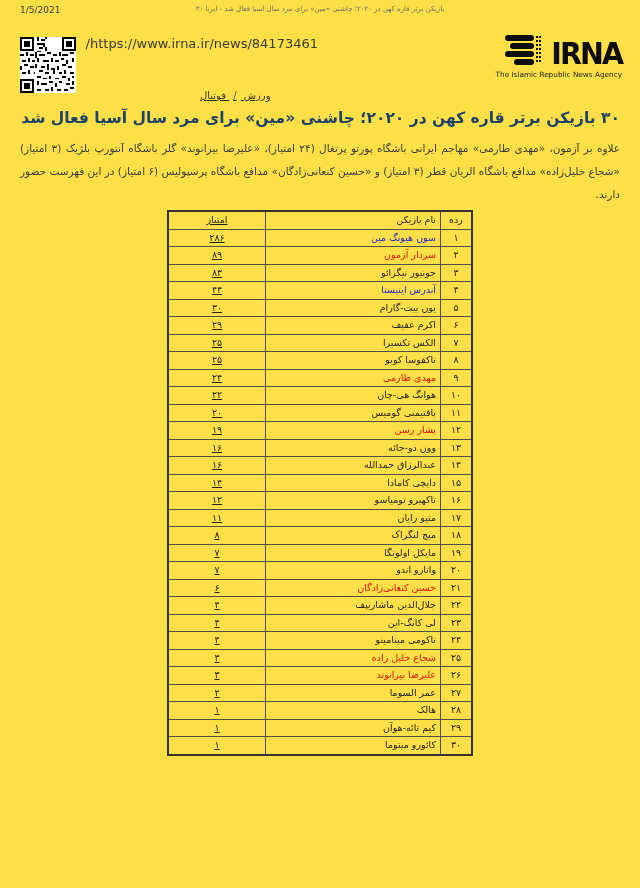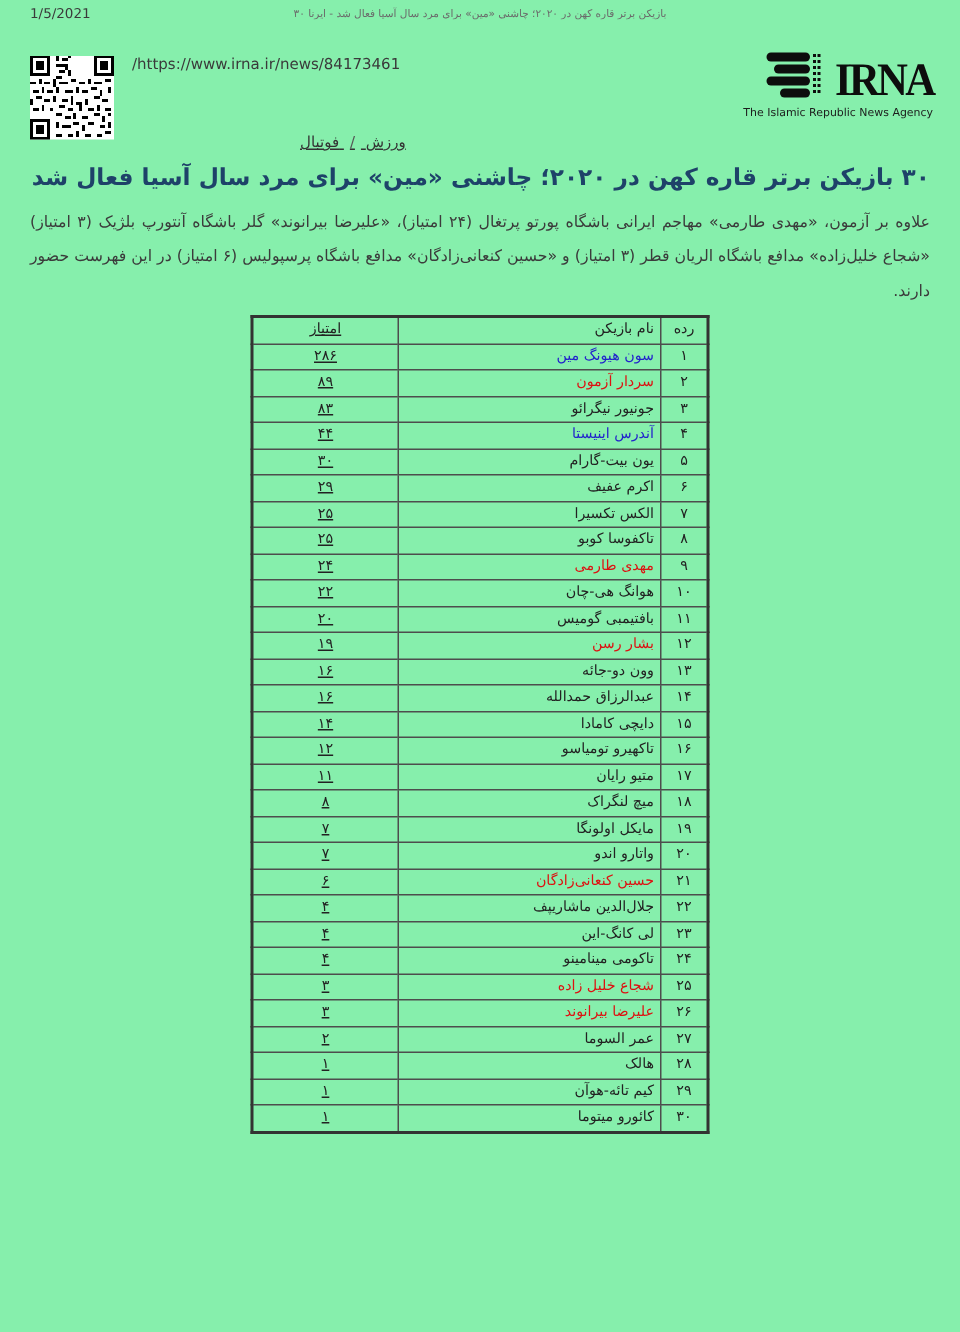--- a/index.html
+++ b/index.html
@@ -1,28 +1,28 @@
 <!DOCTYPE html>
 <html lang="fa"><head>
 <meta charset="utf-8">
 <style>
   html,body{margin:0;padding:0;background:#fff;}
-  .page{position:relative;width:640px;height:888px;background:#86efac;overflow:hidden;
+  .page{position:relative;width:640px;height:888px;background:#fde047;overflow:hidden;
         font-family:"DejaVu Sans",sans-serif;direction:rtl;}
   
   .print-date{position:absolute;top:5px;left:20px;font-size:9px;color:#3a3a3a;direction:ltr;}
   .doc-title{position:absolute;top:5px;left:120px;right:120px;text-align:center;
              font-size:7px;color:#6a6a6a;direction:ltr;white-space:nowrap;overflow:hidden;}
   .qr{position:absolute;top:37px;left:20px;width:56px;height:56px;}
   .meta{position:absolute;top:36px;left:88px;width:230px;direction:rtl;text-align:left;}
-  .meta .line{font-size:10px;color:#3a3a3a;line-height:16px;white-space:nowrap;}
+  .meta .line{font-size:13px;color:#3a3a3a;line-height:16px;white-space:nowrap;}
   .breadcrumb{position:absolute;top:90px;left:200px;font-size:10px;color:#333;white-space:nowrap;text-decoration:underline;}
   .breadcrumb .sep{margin:0 4px;color:#555;}
   .logo{position:absolute;top:32px;right:18px;width:128px;text-align:left;direction:ltr;}
-  .logo-row{display:flex;align-items:flex-end;justify-content:flex-end;gap:3px;height:36px;font-family:Liberation Serif, serif;}
+  .logo-row{display:flex;align-items:flex-end;justify-content:flex-end;gap:3px;height:36px;}
   .logo-text{font-size:31px;font-weight:bold;color:#0d0d0d;line-height:30px;letter-spacing:-2px;
              transform:scaleX(.92);transform-origin:right;}
   .logo-tagline{font-size:7.3px;color:#1c1c1c;white-space:nowrap;margin-top:2px;text-align:right;}
   
   .article{padding:106px 20px 0 20px;}
   .article h1{font-size:15.5px;line-height:24px;font-weight:bold;margin:0 0 7px 0;text-align:right;}
   .article p{font-size:10.5px;line-height:23px;color:#3b3b3b;margin:0 0 2px 0;text-align:justify;}
   
   table.players{margin:4px auto 0 auto;border-collapse:collapse;direction:rtl;
                 font-size:9.5px;color:#222;border:2px solid #333;}

